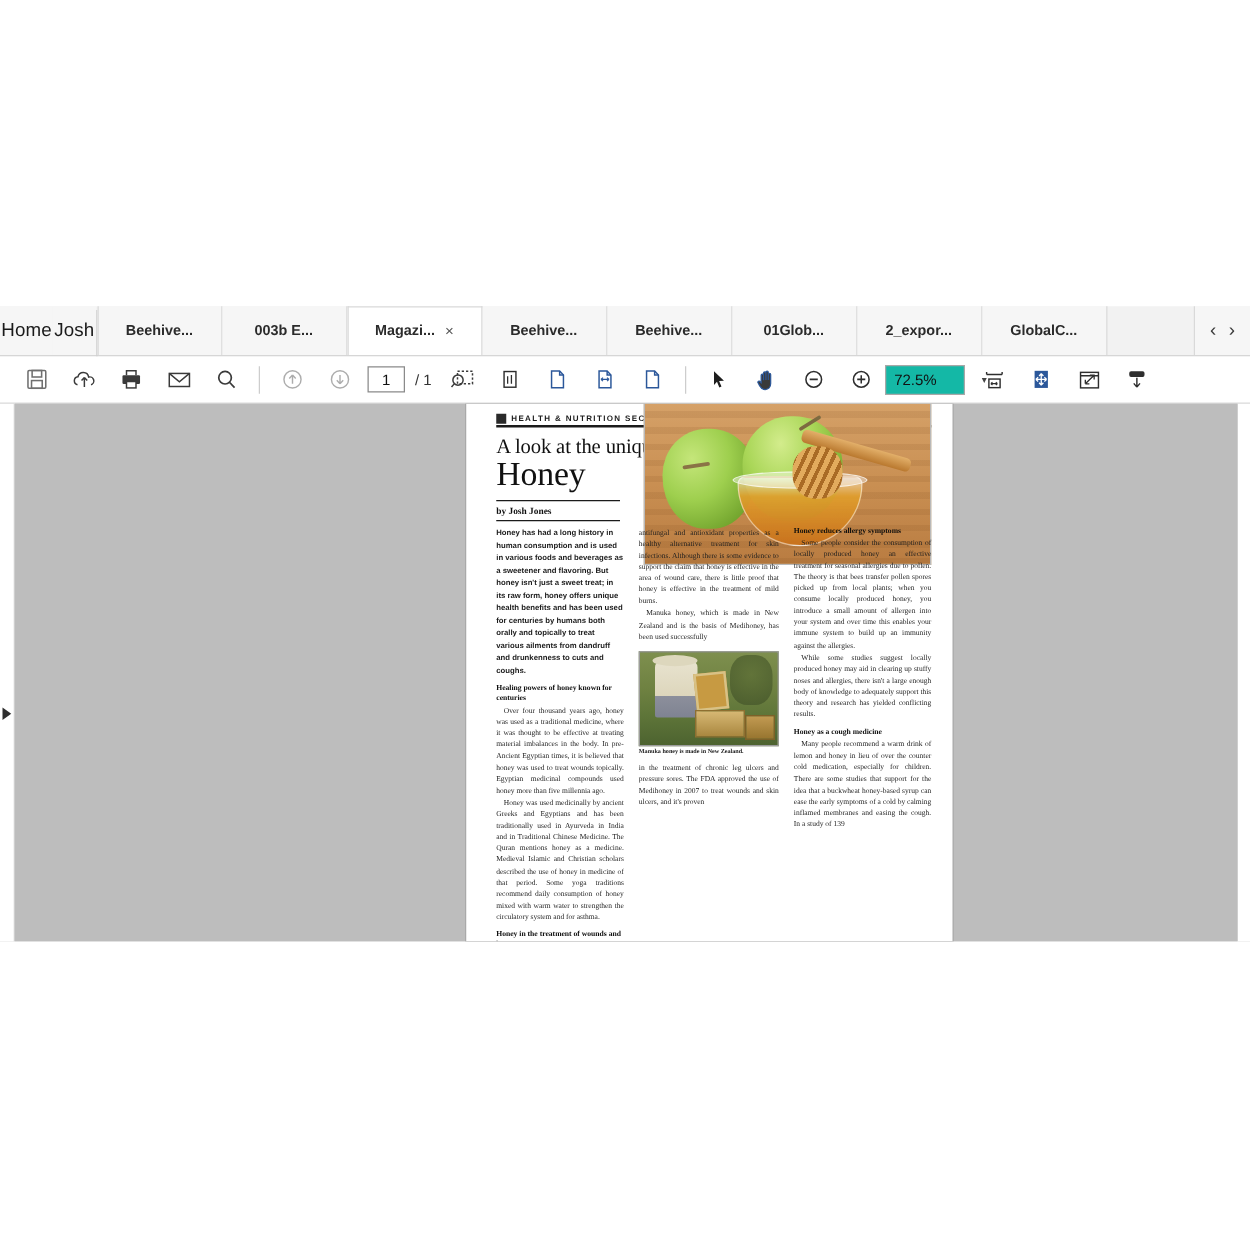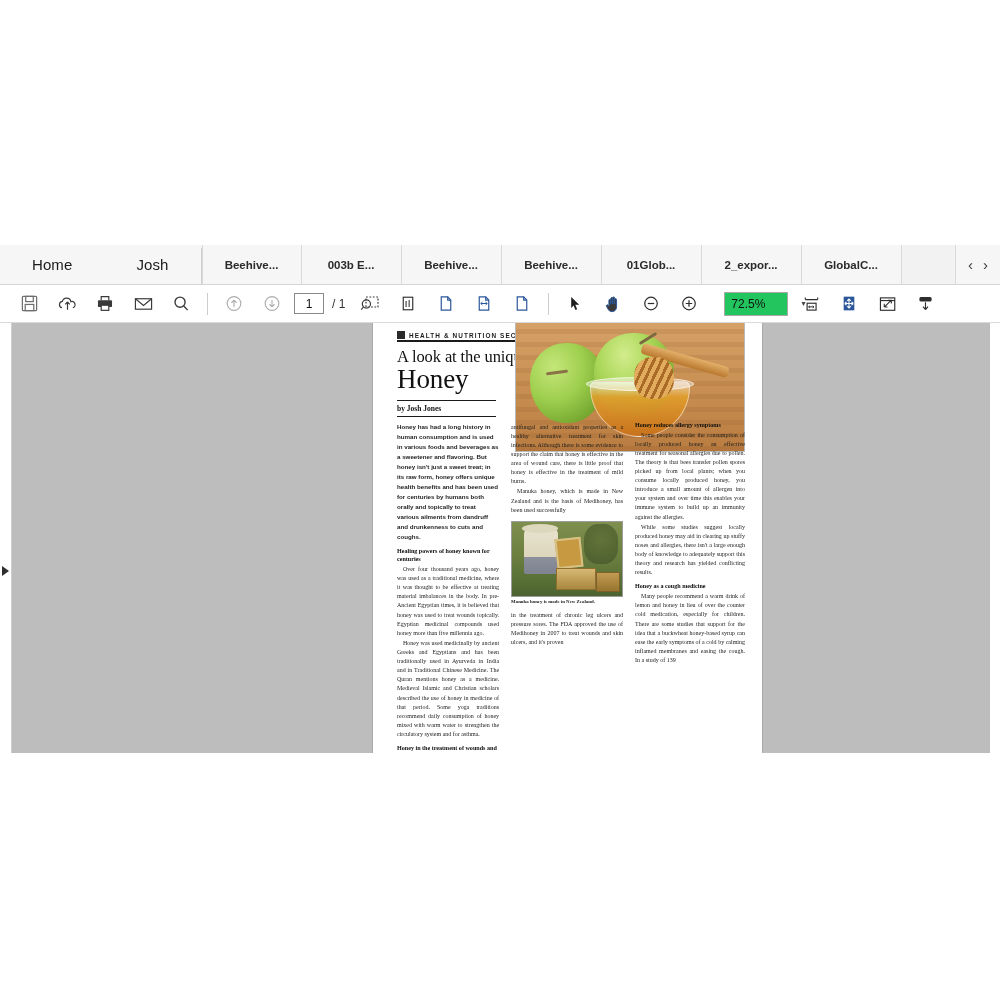--- a/index.html
+++ b/index.html
@@ -23,21 +23,21 @@
   .tabbar {
     position: relative;
     height: 40px;
     background: #f2f2f2;
     display: flex;
     align-items: stretch;
     border-bottom: 1px solid #d6d6d6;
   }
   .menu-item {
     display: flex; align-items: center;
-    padding: 0 32px;
+    padding: 0 1px;
     font-size: 15px;
     color: #1a1a1a;
     background: #f6f6f6;
     cursor: pointer;
     letter-spacing: .1px;
   }
   .menu-sep {
     width: 1px; background: #cfcfcf; margin: 3px 0 0 0; height: 37px;
   }
   .tab {
@@ -107,27 +107,27 @@
     color: #111;
     display: flex; align-items: center; justify-content: center;
     margin-left: 3px;
     cursor: text;
   }
   .pagetotal { font-size: 12px; color: #333; margin-left: 8px; margin-right: 6px; }
 
   .zoombox {
     width: 64px; height: 24px;
     border: 1px solid #a8a8a8;
-    background: #22c55e;
+    background: #14b8a6;
     display: flex; align-items: center;
     justify-content: space-between;
     padding: 0 6px;
     font-size: 12px;
     color: #111;
-    margin-left: 16px;
+    margin-left: 0;
     margin-right: 4px;
     cursor: pointer;
     gap: 36px;
   }
   .zoombox .caret { font-size: 8px; color: #444; }
 
   
   .viewer {
     position: relative;
     height: 430px;
@@ -367,20 +367,24 @@
   <div class="tabbar">
     <div class="menu-item">Home</div>
     <div class="menu-item">Josh</div>
     <div class="menu-sep"></div>
 
     <div class="tab first">
       <span class="label">Beehive...</span>
     </div>
     <div class="tab">
       <span class="label">003b E...</span>
+    </div>
+    <div class="tab active">
+      <span class="label">Magazi...</span>
+      <span class="closex">×</span>
     </div>
     <div class="tab">
       <span class="label">Beehive...</span>
     </div>
     <div class="tab">
       <span class="label">Beehive...</span>
     </div>
     <div class="tab">
       <span class="label">01Glob...</span>
     </div>

